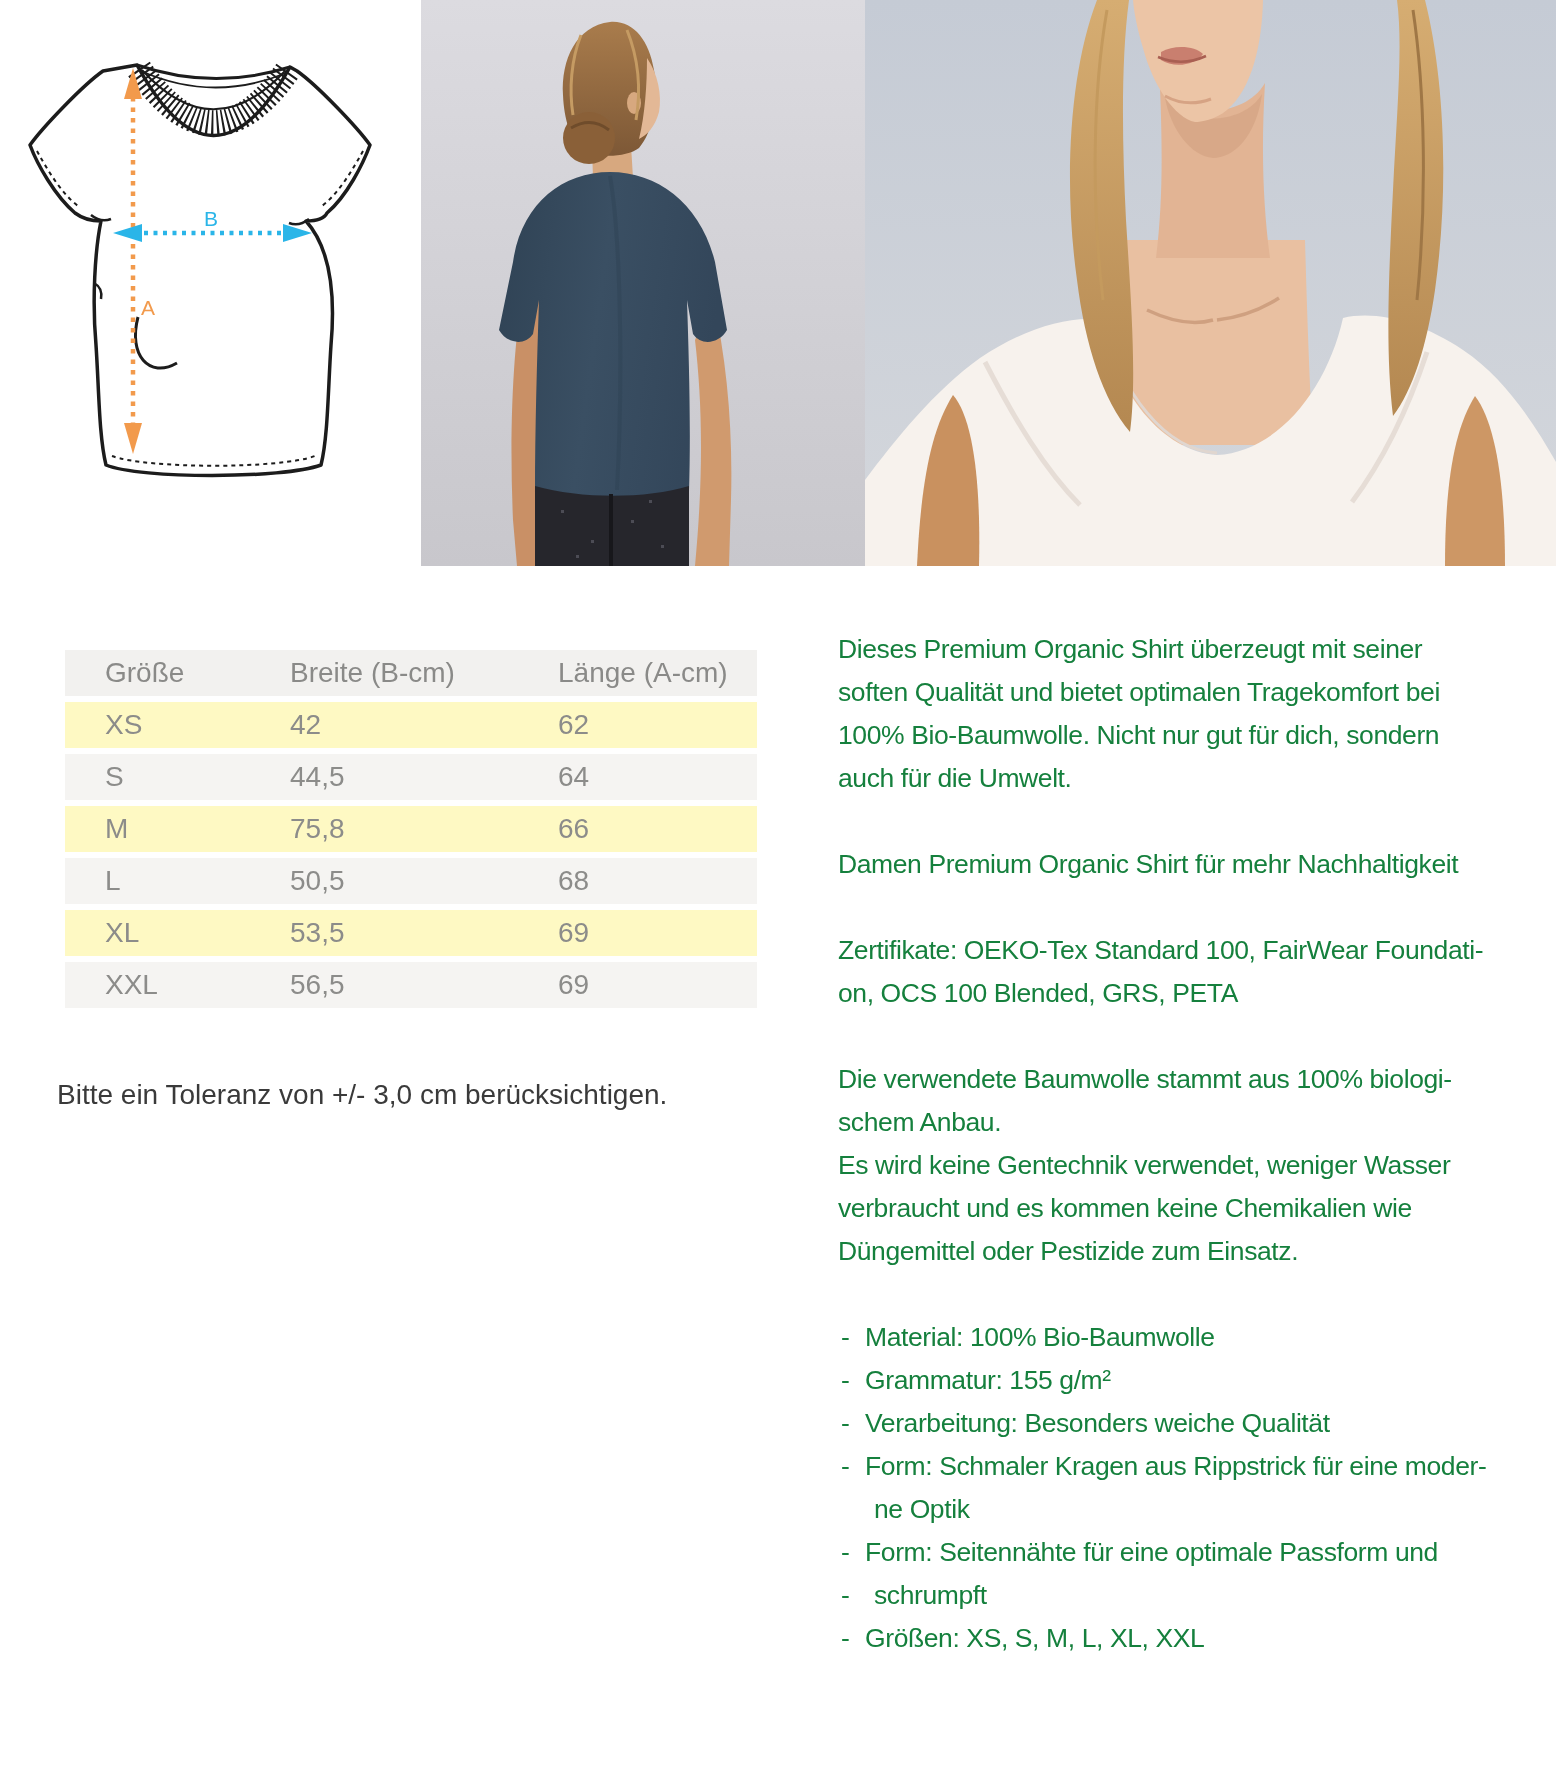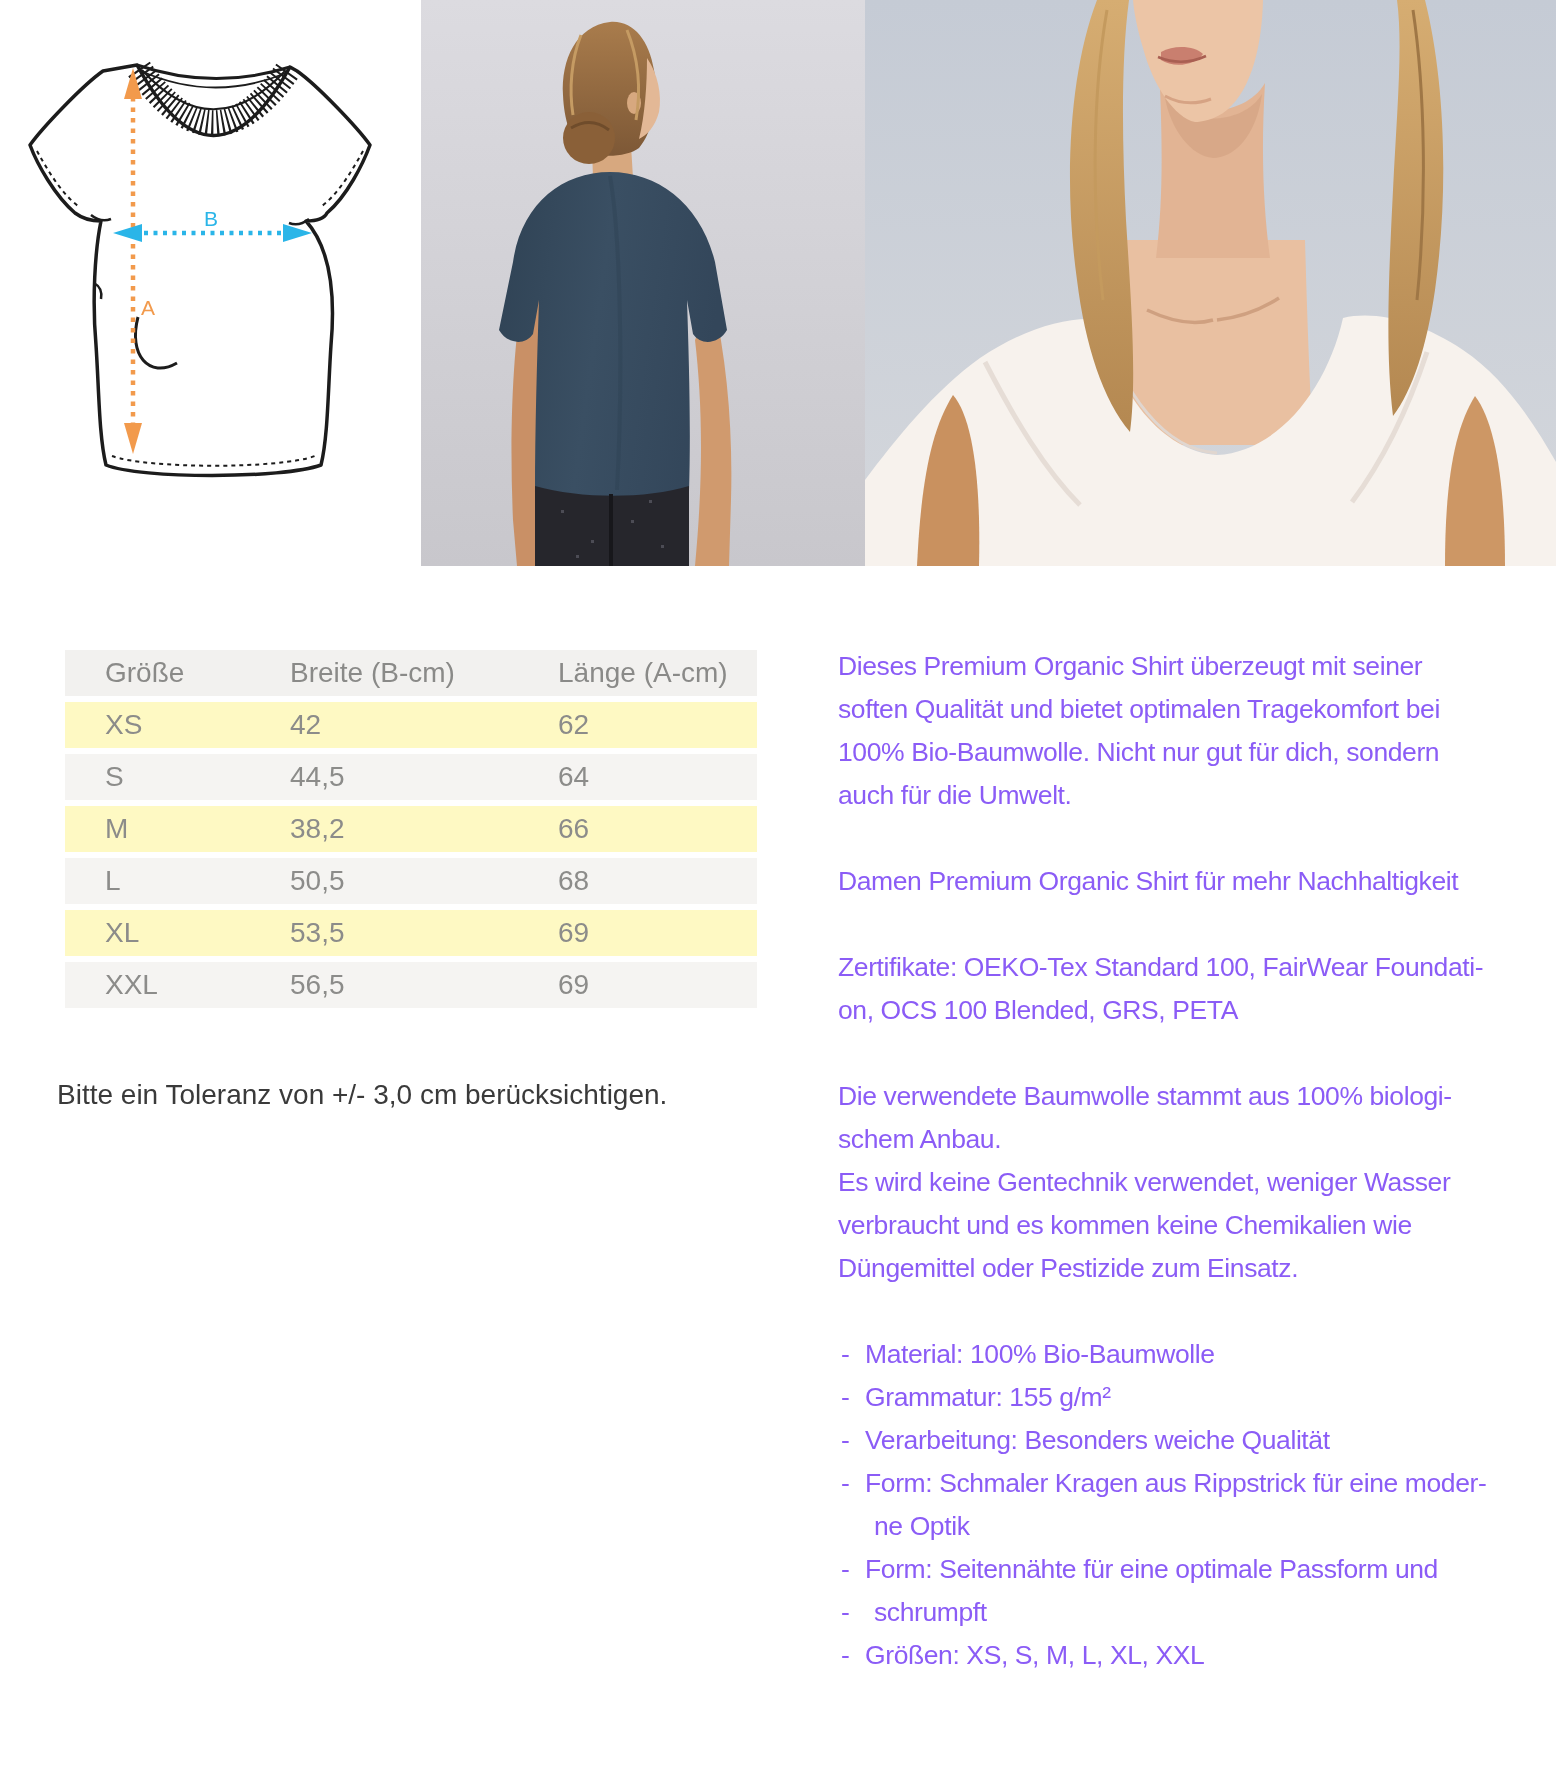--- a/index.html
+++ b/index.html
@@ -17,22 +17,22 @@
   .trow{display:flex;height:46px;line-height:46px;margin-bottom:6px;}
   .trow.header{background:#f2f1ef;color:#8a8a88;}
   .trow.odd{background:#fef9c3;}
   .trow.even{background:#f5f4f2;}
   .tc1{width:225px;padding-left:40px;box-sizing:border-box;}
   .tc2{width:268px;}
   .tc3{flex:1;}
   
   .tolerance{position:absolute;left:57px;top:1079px;font-size:28px;color:#3a3a3a;white-space:nowrap;}
   
-  .description{position:absolute;left:838px;top:645px;width:715px;font-size:26.5px;
-               line-height:43px;color:#8b5cf6;letter-spacing:-0.4px;}
+  .description{position:absolute;left:838px;top:628px;width:715px;font-size:26.5px;
+               line-height:43px;color:#15803d;letter-spacing:-0.4px;}
   .para{margin:0 0 43px 0;}
   .para div{white-space:nowrap;}
   .bullets{margin:0;}
   .bullet{position:relative;padding-left:27px;}
   .bullet .marker{position:absolute;left:3px;top:0;}
   .bullet div{white-space:nowrap;}
   .bullet .wrap{margin-left:9px;}
 </style>
 </head>
 <body>
@@ -184,21 +184,21 @@
       <div class="tc2">42</div>
       <div class="tc3">62</div>
     </div>
     <div class="trow even">
       <div class="tc1">S</div>
       <div class="tc2">44,5</div>
       <div class="tc3">64</div>
     </div>
     <div class="trow odd">
       <div class="tc1">M</div>
-      <div class="tc2">38,2</div>
+      <div class="tc2">75,8</div>
       <div class="tc3">66</div>
     </div>
     <div class="trow even">
       <div class="tc1">L</div>
       <div class="tc2">50,5</div>
       <div class="tc3">68</div>
     </div>
     <div class="trow odd">
       <div class="tc1">XL</div>
       <div class="tc2">53,5</div>

